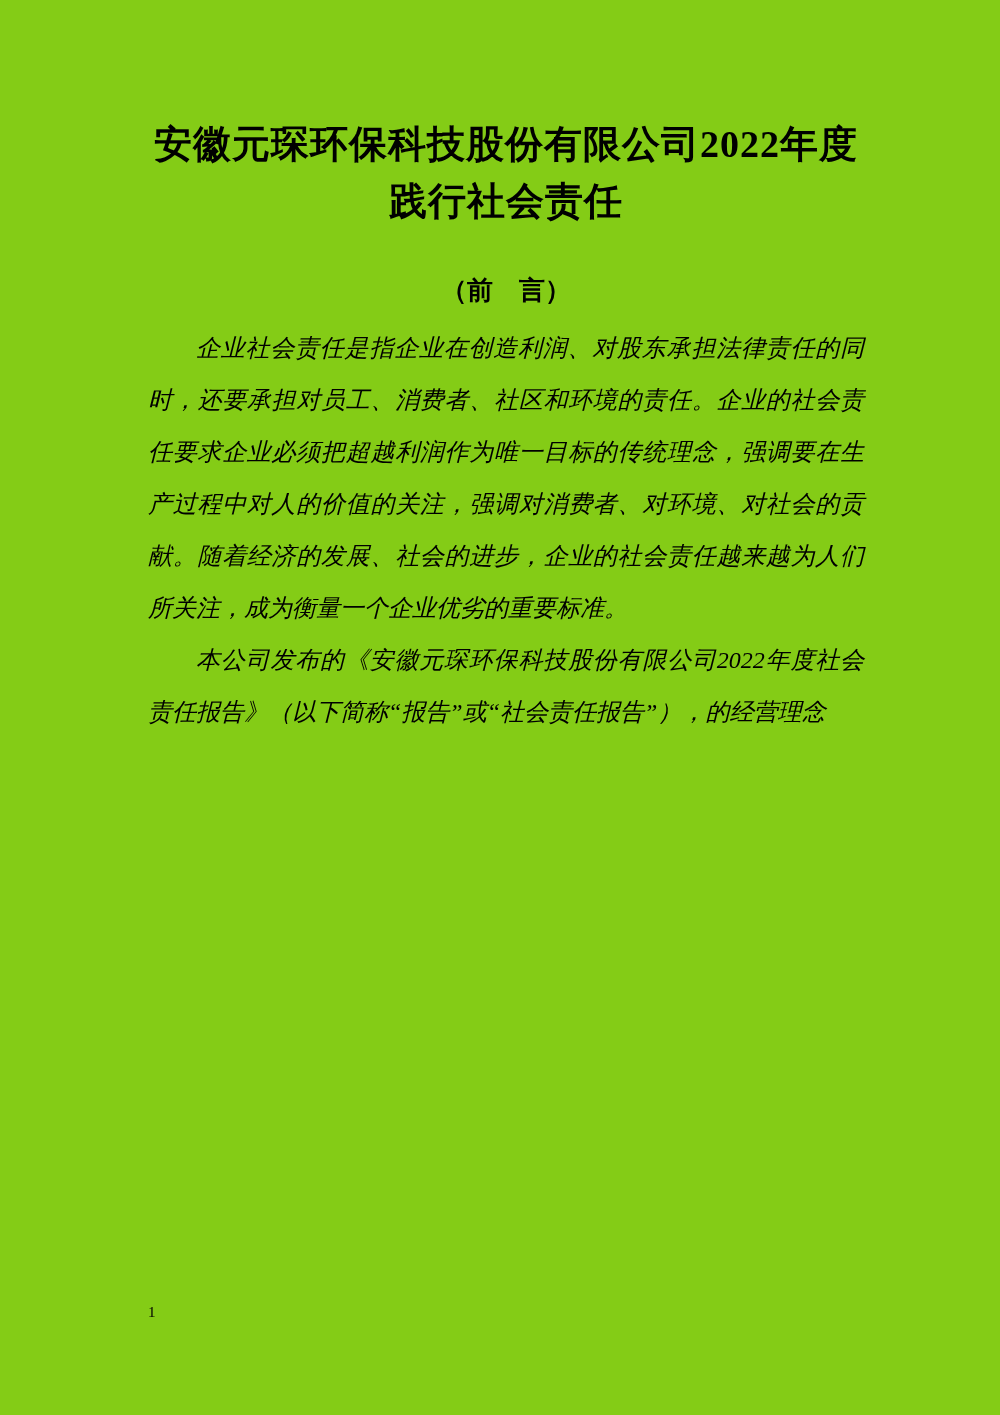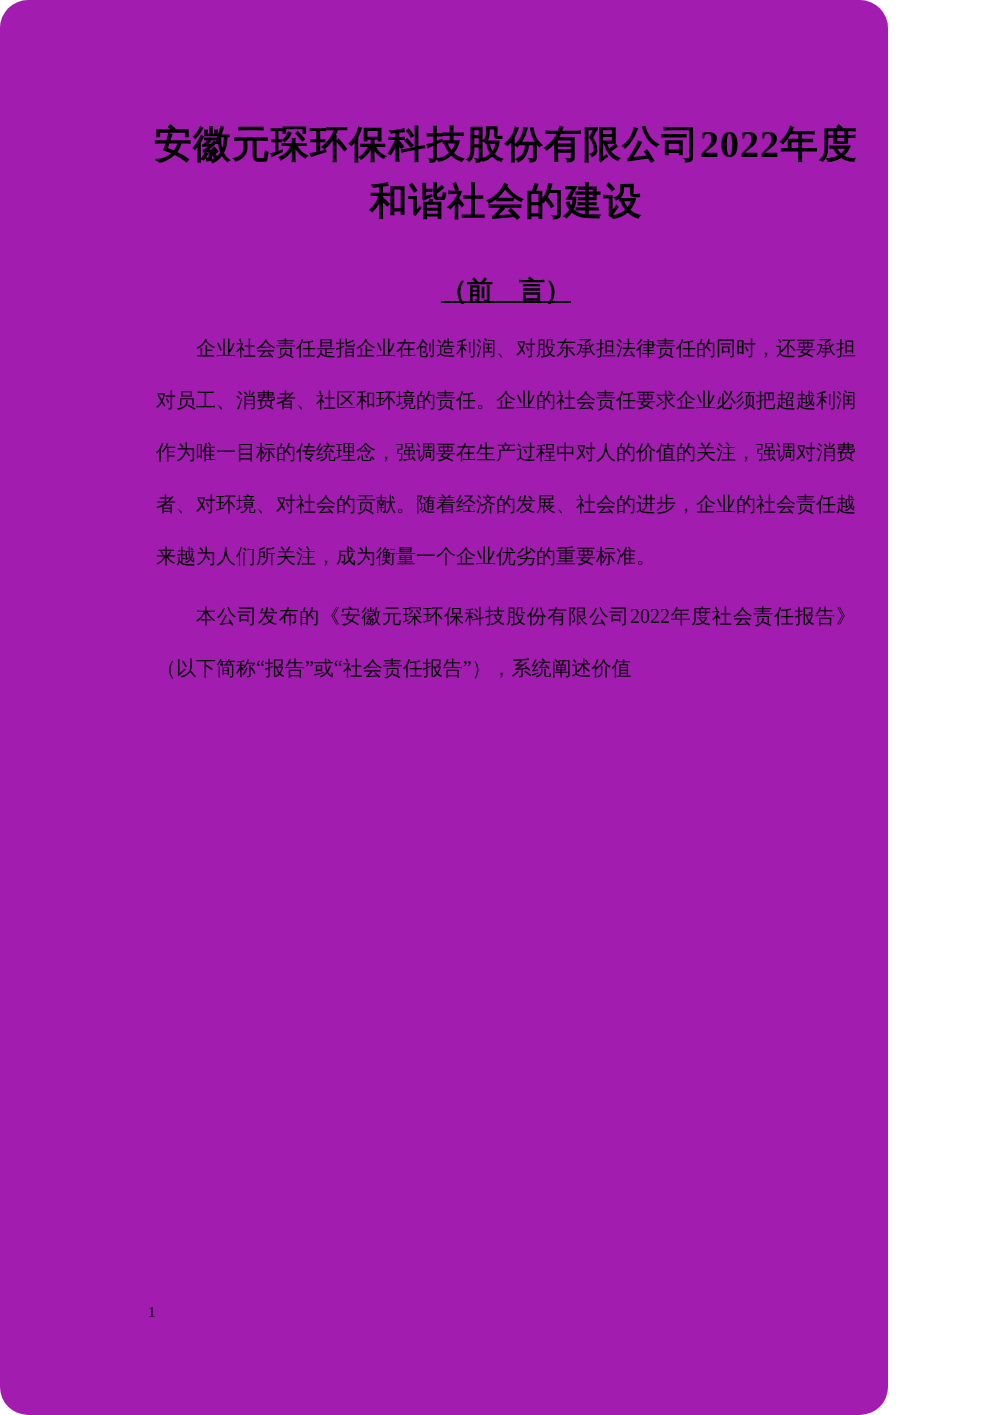--- a/index.html
+++ b/index.html
@@ -2,28 +2,27 @@
 <html><head>
 <meta charset="utf-8">
 <style>
   html, body {
     margin: 0;
     padding: 0;
     background: #ffffff;
   }
   .page {
     position: relative;
-    width: 888px;
+    width: 1000px;
     height: 1415px;
-    background: #a21caf;
+    background: #84cc16;
     color: #000000;
     font-family: "Liberation Serif", "DejaVu Serif", serif;
     overflow: hidden;
     box-sizing: border-box;
-    border-radius: 28px;
   }
   .content {
     position: absolute;
     left: 148px;
     top: 0;
     width: 716px;
   }
   .doc-title {
     margin: 0;
     padding-top: 116px;
@@ -32,51 +31,51 @@
     line-height: 57px;
     font-weight: bold;
     letter-spacing: 1px;
   }
   .section-heading {
     margin: 44px 0 0 0;
     text-align: center;
     font-size: 26px;
     line-height: 34px;
     font-weight: bold;
-    text-decoration: underline;
   }
   .body-text {
     margin-top: 14px;
   }
   .body-text p {
-    margin: 8px;
-    font-size: 20px;
+    margin: 0;
+    font-size: 24px;
     line-height: 52px;
     text-align: justify;
     text-justify: inter-ideograph;
     text-indent: 2em;
+    font-style: italic;
   }
   .page-number {
     position: absolute;
     left: 148px;
     top: 1303px;
     font-size: 15px;
     line-height: 18px;
     font-family: "Liberation Serif", "DejaVu Serif", serif;
   }
 </style>
 </head>
 <body>
 
 <div class="page">
   <div class="content">
     <h1 class="doc-title">
       <span>安徽元琛环保科技股份有限公司2022年度</span><br>
-      <span>和谐社会的建设</span>
+      <span>践行社会责任</span>
     </h1>
     <h2 class="section-heading">（前　言）</h2>
     <div class="body-text">
       <p>企业社会责任是指企业在创造利润、对股东承担法律责任的同时，还要承担对员工、消费者、社区和环境的责任。企业的社会责任要求企业必须把超越利润作为唯一目标的传统理念，强调要在生产过程中对人的价值的关注，强调对消费者、对环境、对社会的贡献。随着经济的发展、社会的进步，企业的社会责任越来越为人们所关注，成为衡量一个企业优劣的重要标准。</p>
-      <p>本公司发布的《安徽元琛环保科技股份有限公司2022年度社会责任报告》（以下简称“报告”或“社会责任报告”），系统阐述价值</p>
+      <p>本公司发布的《安徽元琛环保科技股份有限公司2022年度社会责任报告》（以下简称“报告”或“社会责任报告”），的经营理念</p>
     </div>
   </div>
   <div class="page-number">1</div>
 </div>
 
 </body></html>

